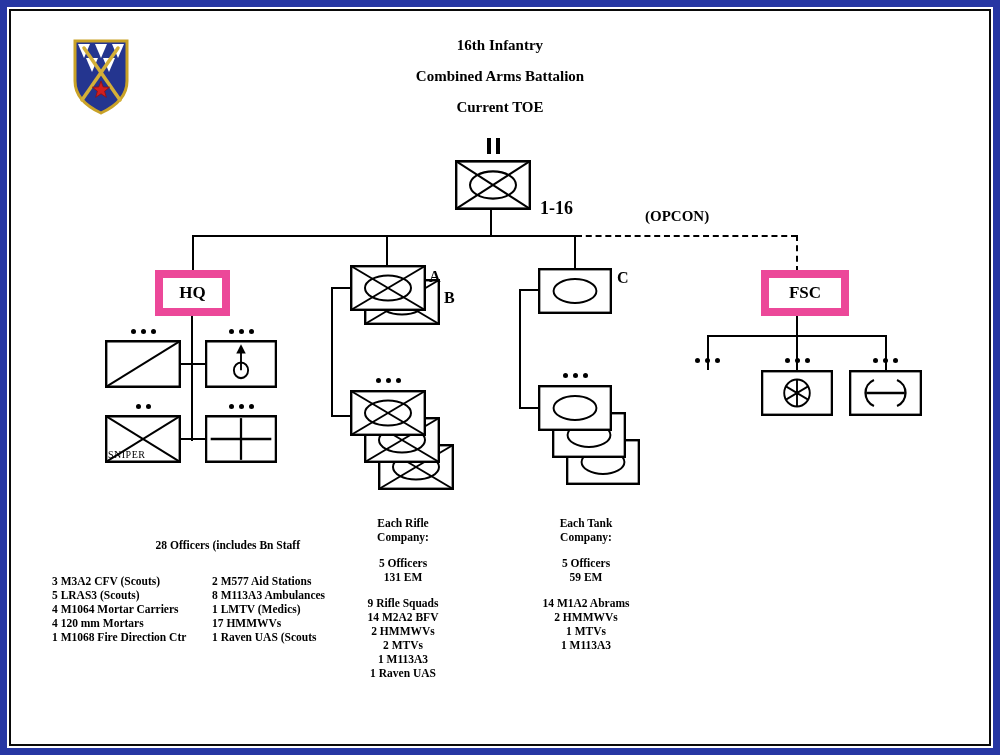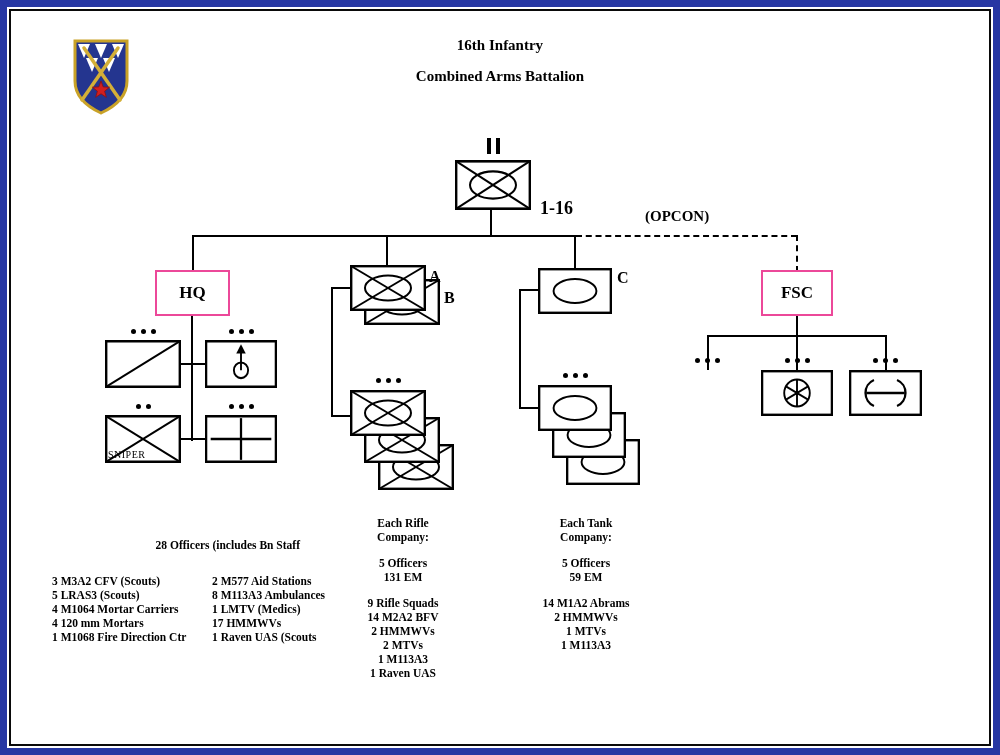--- a/index.html
+++ b/index.html
@@ -7,21 +7,21 @@
   .canvas{position:relative;width:1000px;height:755px;background:#fff;
           font-family:"Liberation Serif","DejaVu Serif",serif;color:#000;}
   .frame-blue{position:absolute;inset:0;border:7px solid #2737a3;pointer-events:none;z-index:60;}
   .frame-black{position:absolute;inset:9px;border:2px solid #0a0a0a;pointer-events:none;z-index:60;}
   .title{position:absolute;left:300px;top:30px;width:400px;text-align:center;
          font-weight:700;font-size:15px;line-height:31px;}
   .hline{position:absolute;height:2px;background:#000;}
   .vline{position:absolute;width:2px;background:#000;}
   .hdash{position:absolute;height:0;border-top:2px dashed #000;}
   .vdash{position:absolute;width:0;border-left:2px dashed #000;}
-  .box{position:absolute;background:#fff;border:2px solid #ec4899;display:flex;
+  .box{position:absolute;background:#fff;border:8px solid #ec4899;display:flex;
        align-items:center;justify-content:center;font-weight:700;font-size:17px;font-family:Liberation Serif, serif;}
   .sym{position:absolute;background:transparent;}
   .sym svg{display:block;width:100%;height:100%;}
   .dots{position:absolute;display:flex;justify-content:center;gap:5px;}
   .dots i{width:5px;height:5px;background:#000;border-radius:50%;}
   .ech{position:absolute;display:flex;justify-content:center;gap:5px;}
   .ech b{width:4px;height:16px;background:#000;display:block;}
   .letter{position:absolute;font-weight:700;font-size:16px;}
   .lbl{position:absolute;font-weight:700;}
   .inbox-label{position:absolute;font-size:10px;letter-spacing:.5px;}
@@ -98,20 +98,21 @@
         <polygon points="31,20 43,20 37,34" fill="#fff"></polygon>
       <line x1="10" y1="62" x2="46" y2="10" stroke="#d4af37" stroke-width="3.5" stroke-linecap="round"></line>
       <line x1="48" y1="62" x2="12" y2="10" stroke="#d4af37" stroke-width="3.5" stroke-linecap="round"></line>
       <polygon points="29,43 31.2,48.9 37.6,49.2 32.6,53.2 34.3,59.3 29,55.8 23.7,59.3 25.4,53.2 20.4,49.2 26.8,48.9" fill="#d11f1f" stroke="#8f0f0f" stroke-width="0.8"></polygon>
     </svg>
   </div>
 
   <div class="title">
     <div>16th Infantry</div>
     <div>Combined Arms Battalion</div>
+    <div>Current TOE</div>
   </div>
 
   <div class="vline" style="left:490px;top:210px;height:27px;"></div>
   <div class="hline" style="left:192px;top:235px;width:384px;"></div>
   <div class="hdash" style="left:576px;top:235px;width:221px;"></div>
   <div class="vline" style="left:192px;top:235px;height:36px;"></div>
   <div class="vline" style="left:386px;top:235px;height:32px;"></div>
   <div class="vline" style="left:574px;top:235px;height:35px;"></div>
   <div class="vdash" style="left:796px;top:235px;height:37px;"></div>
 
@@ -248,21 +249,21 @@
     <svg viewBox="0 0 76 46" preserveAspectRatio="none">
         <use href="#sym-armor"></use>
       </svg>
   </div>
   <div class="dots" style="left:538px;top:373px;width:74px;">
       <i></i>
       <i></i>
       <i></i>
     </div>
 
-  <div class="box" style="left:761px;top:270px;width:72px;height:46px;">FSC</div>
+  <div class="box" style="left:761px;top:270px;width:88px;height:46px;">FSC</div>
 
   <div class="dots" style="left:671px;top:358px;width:73px;">
       <i></i>
       <i></i>
       <i></i>
     </div>
 
   <div class="dots" style="left:761px;top:358px;width:72px;">
       <i></i>
       <i></i>

